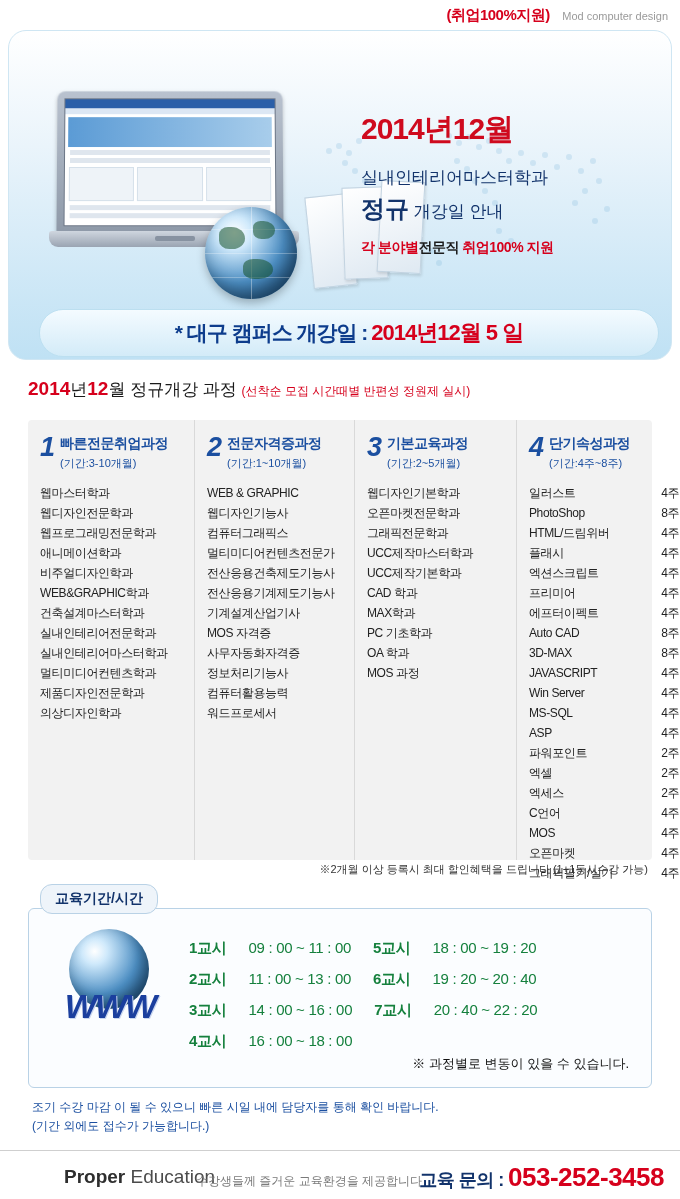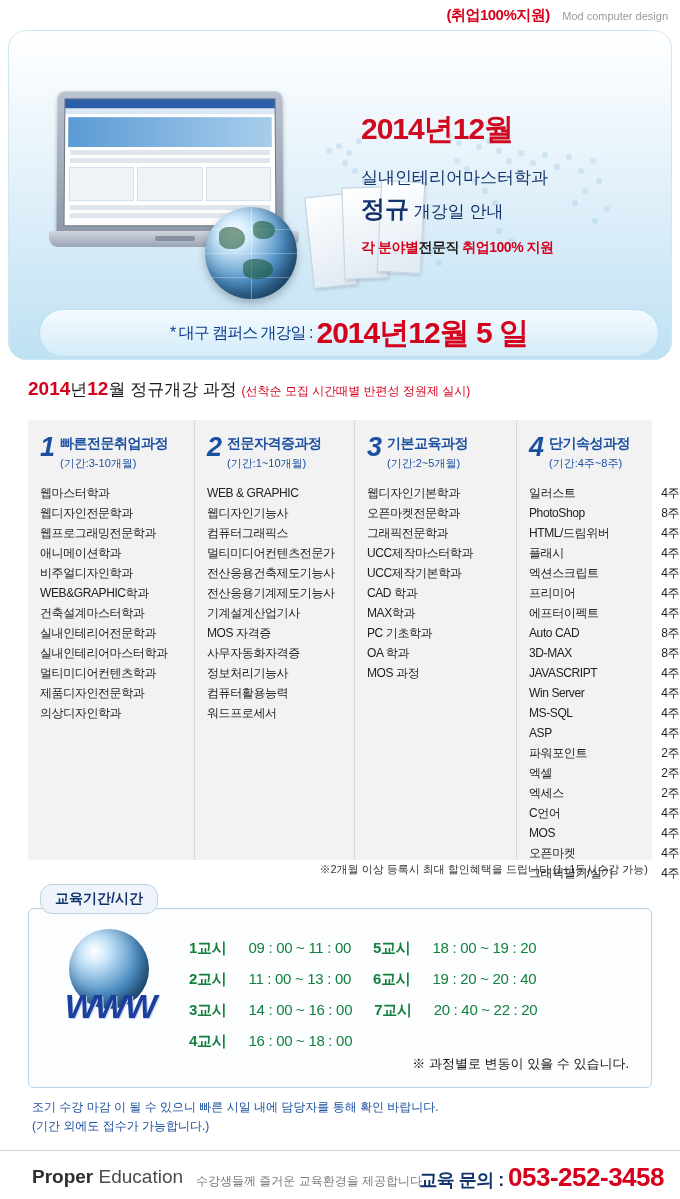--- a/index.html
+++ b/index.html
@@ -166,22 +166,22 @@
   
   .campus {
     position: absolute;
     left: 30px; top: 278px; width: 620px; height: 48px;
     border-radius: 24px;
     background: linear-gradient(180deg,#f4fbff,#d3ebf8);
     border: 1px solid #bcdff0;
     display: flex; align-items: center; justify-content: center;
     gap: 4px;
   }
-  .campus .c1 { color:#0d3c8c; font-size: 16px; font-weight: normal; letter-spacing:-1px;}
-  .campus .c2 { color:#d6001c; font-size: 30px; font-weight: bold; letter-spacing:-1px;}
+  .campus .c1 { color:#0d3c8c; font-size: 21px; font-weight: bold; letter-spacing:-1px;}
+  .campus .c2 { color:#d6001c; font-size: 22px; font-weight: bold; letter-spacing:-1px;}
 
   
   .sec-title {
     position: absolute; left: 28px; top: 378px;
   }
   .sec-title .red { color: #d6001c; font-size: 19px; font-weight: bold; }
   .sec-title .dark { color: #1a1a1a; font-size: 17px; }
   .sec-title .note { color: #d6001c; font-size: 12px; }
 
   
@@ -278,21 +278,21 @@
     position: absolute; left: 0; top: 1150px; width: 680px; height: 1px;
     background: #cfcfcf;
   }
   .footer {
     position: absolute; left: 0; top: 1152px; width: 680px; height: 47px;
   }
   .logo {
     position: absolute; left: 32px; top: 14px;
     font-size: 19px; color: #4b4b4b;
   }
-  .logo .bold { font-weight: bold; color: #2e2e2e; }
+  .logo .bold { font-weight: bold; color: #2e2e2e; margin-left: 32px; }
   .logo-sub {
     position: absolute; left: 196px; top: 21px;
     font-size: 12px; color: #7a7a7a; text-align: center;
   }
   .contact {
     position: absolute; right: 16px; top: 10px;
     text-align: right;
   }
   .contact .ct-label { color: #12336b; font-size: 18px; font-weight: bold; letter-spacing: -0.5px; }
   .contact .ct-num { color: #d6001c; font-size: 26px; font-weight: bold; letter-spacing: -0.5px; }

